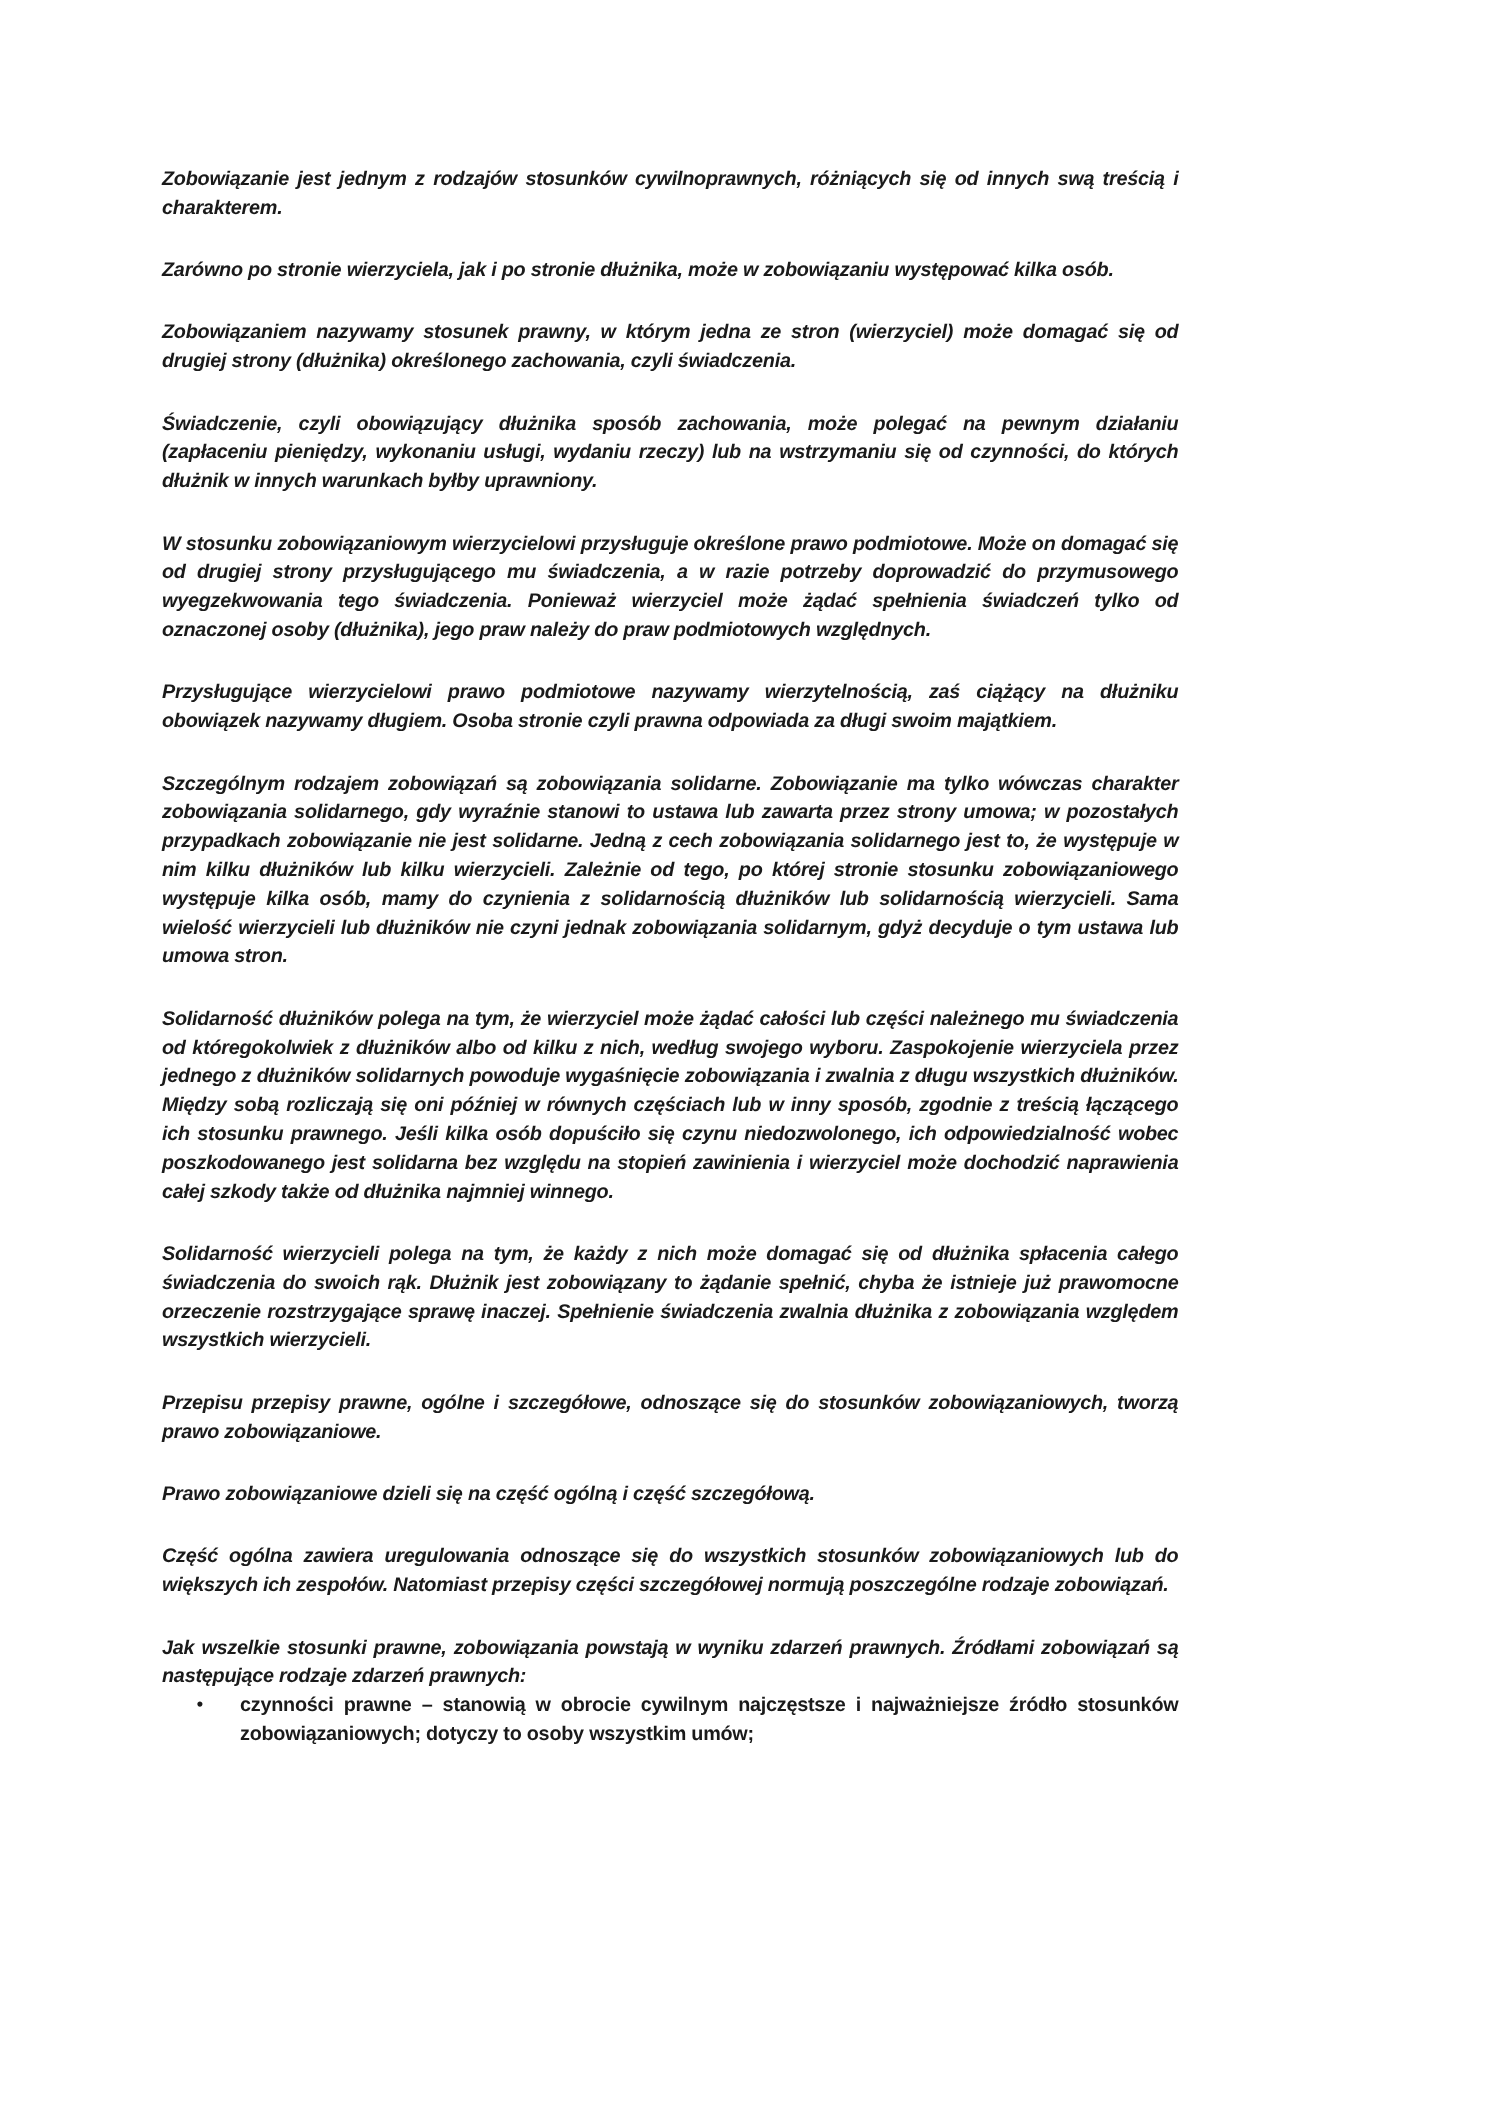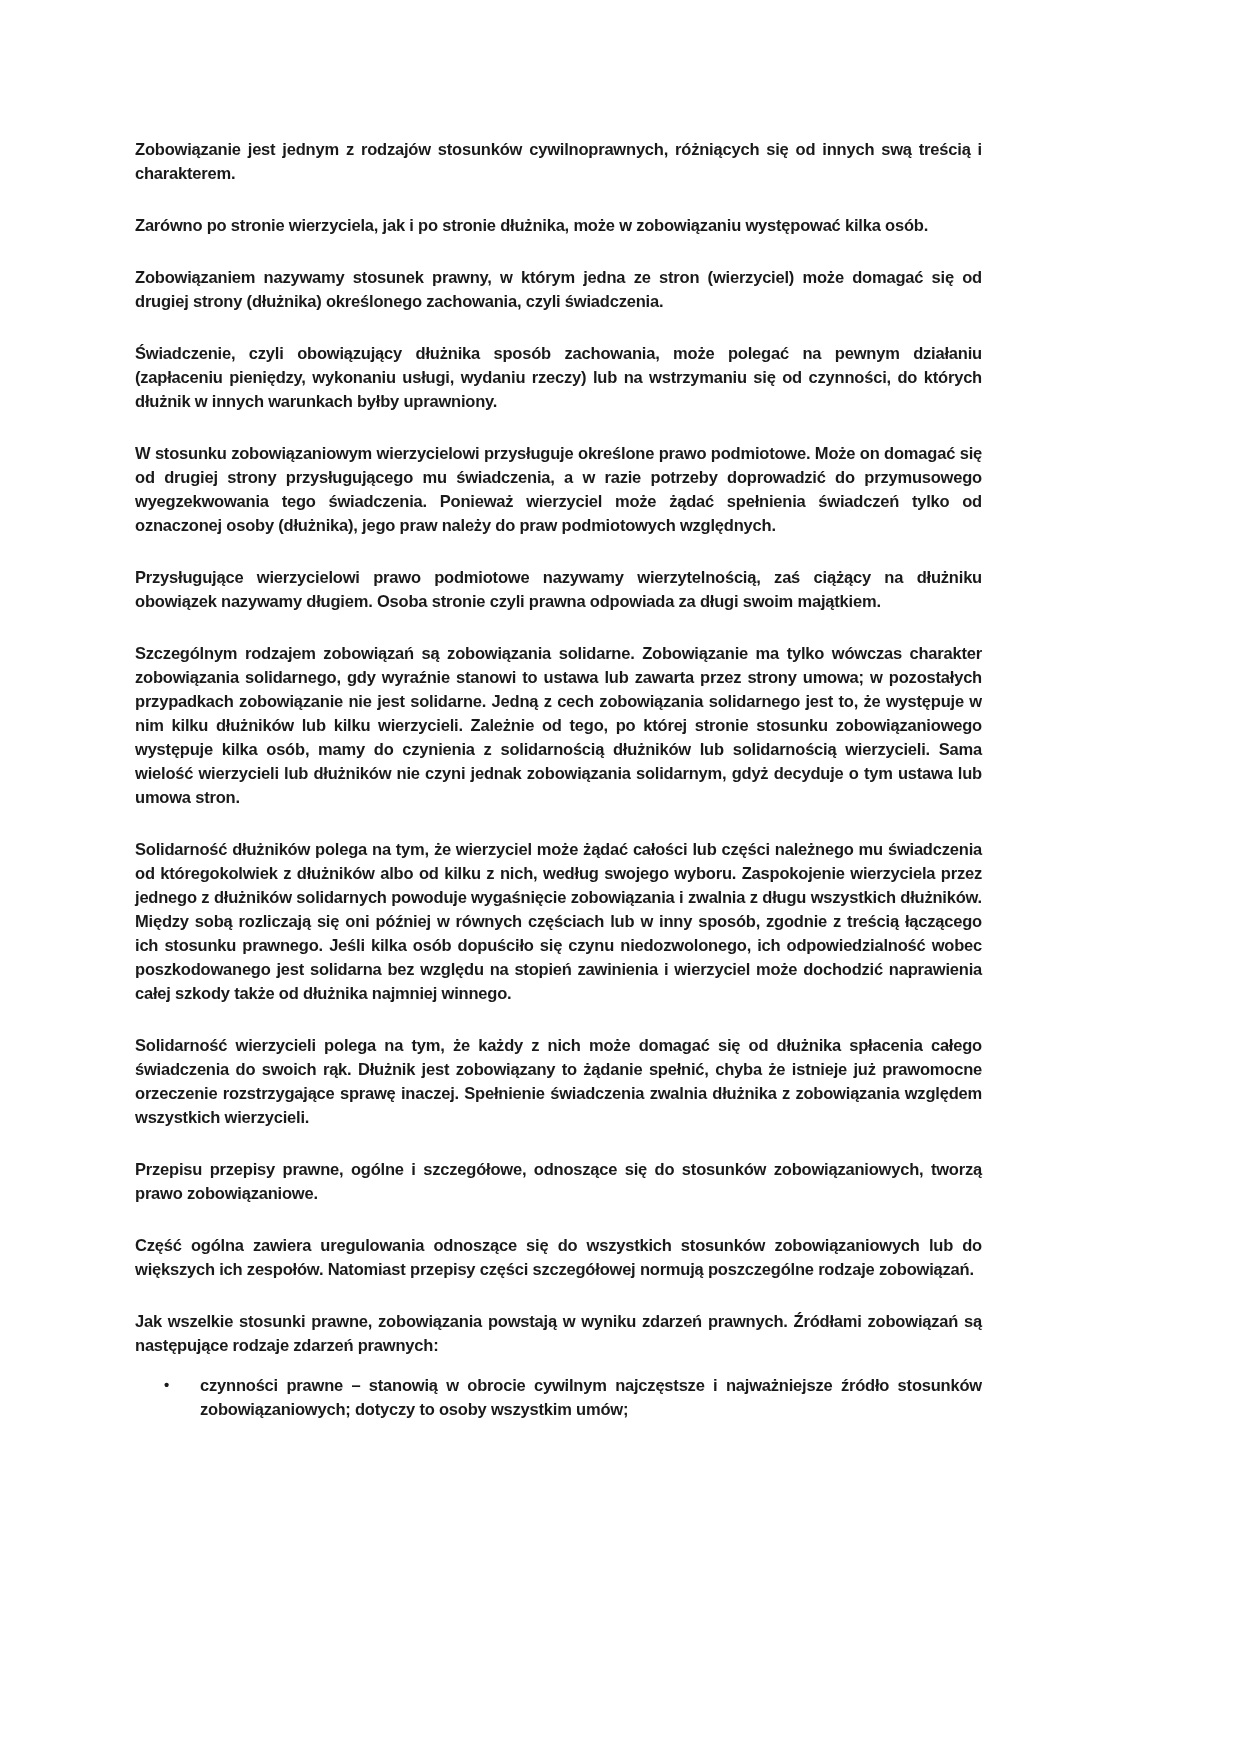--- a/index.html
+++ b/index.html
@@ -21,23 +21,24 @@
     font-family: "Liberation Sans", "DejaVu Sans", sans-serif;
     font-weight: 700;
     font-size: 16.5px;
     letter-spacing: -0.2px;
     line-height: 24px;
     color: #1a1a1a;
     text-align: justify;
   }
   .para {
     margin: 0 0 28px 0;
+    font-style: italic;
   }
   .para.no-gap {
-    margin-bottom: 16px;
+    margin-bottom: 0;
   }
   ul.bullets {
     margin: 0 0 28px 0;
     padding: 0 0 0 65px;
     list-style: none;
   }
   ul.bullets li {
     position: relative;
     text-align: justify;
   }
@@ -57,19 +58,20 @@
       <p class="para">Zobowiązanie jest jednym z rodzajów stosunków cywilnoprawnych, różniących się od innych swą treścią i charakterem.</p>
       <p class="para">Zarówno po stronie wierzyciela, jak i po stronie dłużnika, może w zobowiązaniu występować kilka osób.</p>
       <p class="para">Zobowiązaniem nazywamy stosunek prawny, w którym jedna ze stron (wierzyciel) może domagać się od drugiej strony (dłużnika) określonego zachowania, czyli świadczenia.</p>
       <p class="para">Świadczenie, czyli obowiązujący dłużnika sposób zachowania, może polegać na pewnym działaniu (zapłaceniu pieniędzy, wykonaniu usługi, wydaniu rzeczy) lub na wstrzymaniu się od czynności, do których dłużnik w innych warunkach byłby uprawniony.</p>
       <p class="para">W stosunku zobowiązaniowym wierzycielowi przysługuje określone prawo podmiotowe. Może on domagać się od drugiej strony przysługującego mu świadczenia, a w razie potrzeby doprowadzić do przymusowego wyegzekwowania tego świadczenia. Ponieważ wierzyciel może żądać spełnienia świadczeń tylko od oznaczonej osoby (dłużnika), jego praw należy do praw podmiotowych względnych.</p>
       <p class="para">Przysługujące wierzycielowi prawo podmiotowe nazywamy wierzytelnością, zaś ciążący na dłużniku obowiązek nazywamy długiem. Osoba stronie czyli prawna odpowiada za długi swoim majątkiem.</p>
       <p class="para">Szczególnym rodzajem zobowiązań są zobowiązania solidarne. Zobowiązanie ma tylko wówczas charakter zobowiązania solidarnego, gdy wyraźnie stanowi to ustawa lub zawarta przez strony umowa; w pozostałych przypadkach zobowiązanie nie jest solidarne. Jedną z cech zobowiązania solidarnego jest to, że występuje w nim kilku dłużników lub kilku wierzycieli. Zależnie od tego, po której stronie stosunku zobowiązaniowego występuje kilka osób, mamy do czynienia z solidarnością dłużników lub solidarnością wierzycieli. Sama wielość wierzycieli lub dłużników nie czyni jednak zobowiązania solidarnym, gdyż decyduje o tym ustawa lub umowa stron.</p>
       <p class="para">Solidarność dłużników polega na tym, że wierzyciel może żądać całości lub części należnego mu świadczenia od któregokolwiek z dłużników albo od kilku z nich, według swojego wyboru. Zaspokojenie wierzyciela przez jednego z dłużników solidarnych powoduje wygaśnięcie zobowiązania i zwalnia z długu wszystkich dłużników. Między sobą rozliczają się oni później w równych częściach lub w inny sposób, zgodnie z treścią łączącego ich stosunku prawnego. Jeśli kilka osób dopuściło się czynu niedozwolonego, ich odpowiedzialność wobec poszkodowanego jest solidarna bez względu na stopień zawinienia i wierzyciel może dochodzić naprawienia całej szkody także od dłużnika najmniej winnego.</p>
       <p class="para">Solidarność wierzycieli polega na tym, że każdy z nich może domagać się od dłużnika spłacenia całego świadczenia do swoich rąk. Dłużnik jest zobowiązany to żądanie spełnić, chyba że istnieje już prawomocne orzeczenie rozstrzygające sprawę inaczej. Spełnienie świadczenia zwalnia dłużnika z zobowiązania względem wszystkich wierzycieli.</p>
       <p class="para">Przepisu przepisy prawne, ogólne i szczegółowe, odnoszące się do stosunków zobowiązaniowych, tworzą prawo zobowiązaniowe.</p>
+      <p class="para">Prawo zobowiązaniowe dzieli się na część ogólną i część szczegółową.</p>
       <p class="para">Część ogólna zawiera uregulowania odnoszące się do wszystkich stosunków zobowiązaniowych lub do większych ich zespołów. Natomiast przepisy części szczegółowej normują poszczególne rodzaje zobowiązań.</p>
       <p class="para no-gap">Jak wszelkie stosunki prawne, zobowiązania powstają w wyniku zdarzeń prawnych. Źródłami zobowiązań są następujące rodzaje zdarzeń prawnych:</p>
       <ul class="bullets">
         <li>czynności prawne – stanowią w obrocie cywilnym najczęstsze i najważniejsze źródło stosunków zobowiązaniowych; dotyczy to osoby wszystkim umów;</li>
       </ul>
     </div>
 </div>
 
 </body></html>

